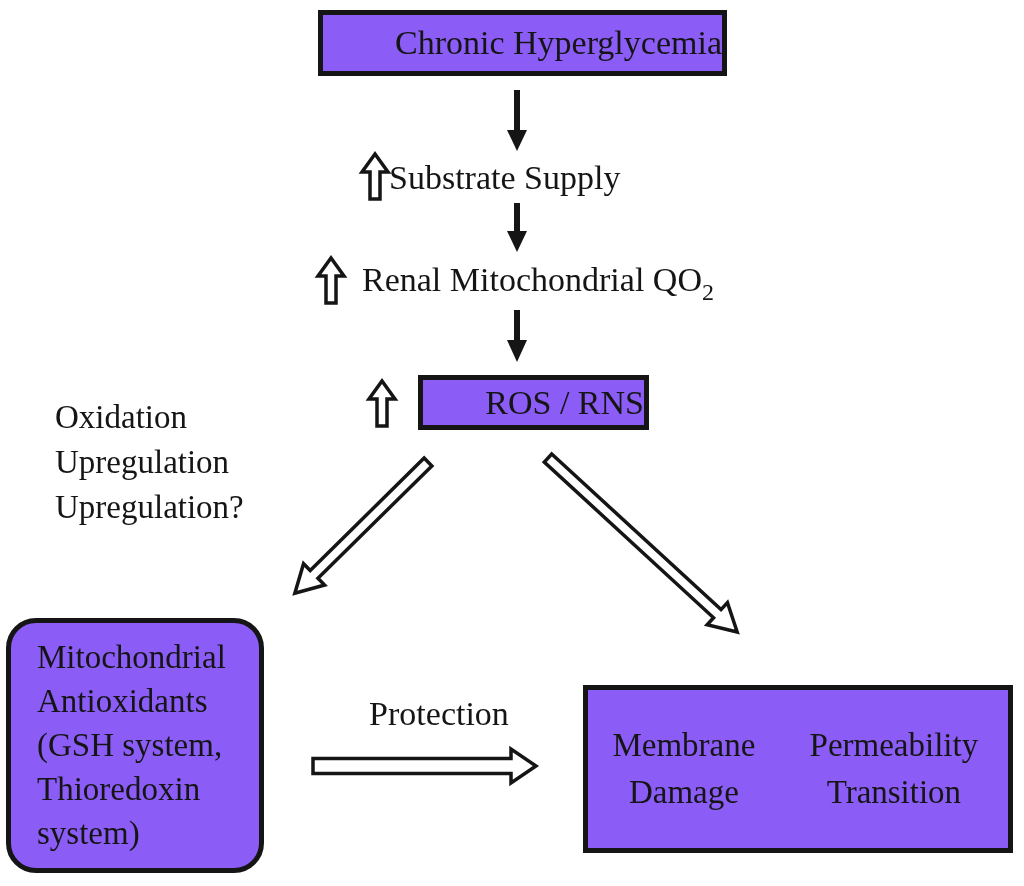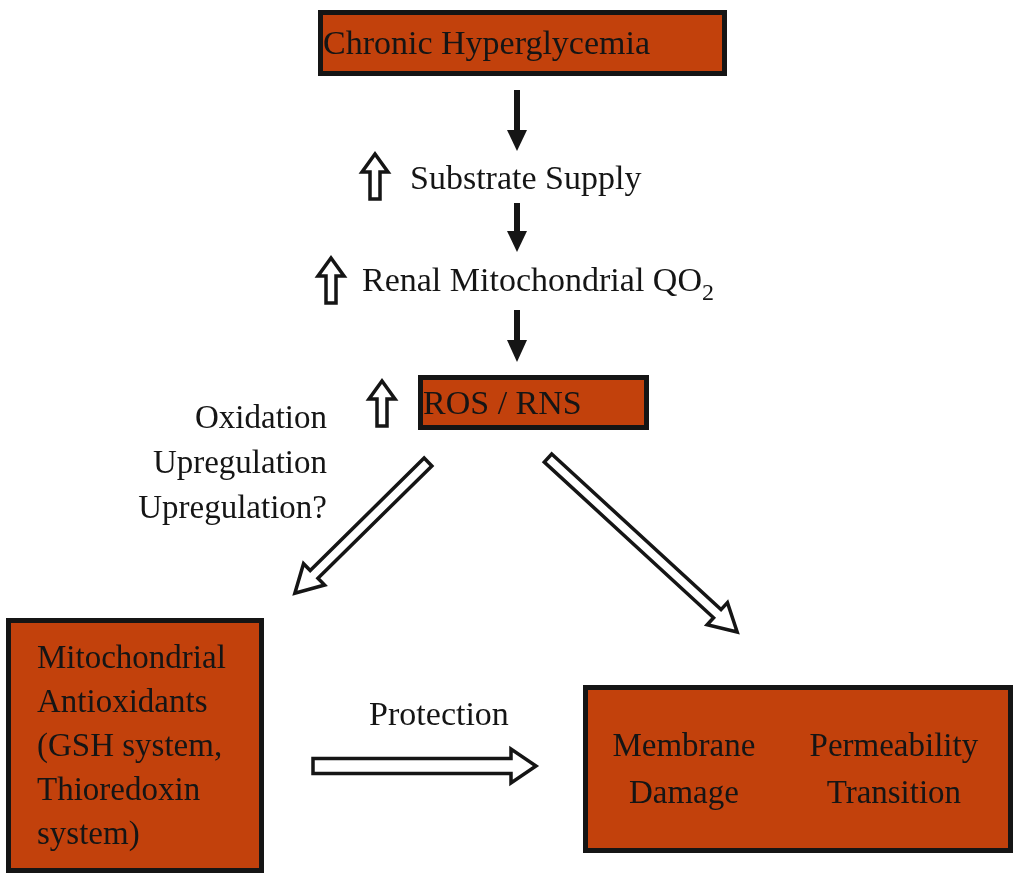--- a/index.html
+++ b/index.html
@@ -4,39 +4,39 @@
 <style>
   html,body{margin:0;padding:0;background:#ffffff;}
   .canvas{
     position:relative;width:1024px;height:886px;background:#ffffff;
     font-family:"Liberation Serif","DejaVu Serif",serif;color:#151515;
     overflow:hidden;
   }
   .overlay{position:absolute;left:0;top:0;width:1024px;height:886px;}
   .box{
     position:absolute;border:5px solid #151515;box-sizing:border-box;
-    background:#c2410c;display:flex;align-items:center;justify-content:flex-start;
+    background:#8b5cf6;display:flex;align-items:center;justify-content:flex-end;
   }
   .top-box{left:318px;top:10px;width:409px;height:66px;font-size:34px;}
   .ros-box{left:418px;top:375px;width:231px;height:55px;font-size:34px;}
   .antiox-box{
     left:6px;top:618px;width:258px;height:255px;
-    display:block;padding:12px 0 0 26px;font-size:33px;line-height:44px;
+    display:block;padding:12px 0 0 26px;font-size:33px;line-height:44px;border-radius:30px;
   }
   .damage-box{
     left:583px;top:685px;width:430px;height:168px;
     font-size:33px;line-height:47px;text-align:center;
   }
   .label{position:absolute;font-size:34px;white-space:nowrap;}
-  .substrate-label{left:410px;top:159px;}
+  .substrate-label{left:389px;top:159px;}
   .renal-label{left:362px;top:261px;}
   .renal-label .sub{font-size:24px;position:relative;top:9px;}
   .question-block{
     position:absolute;left:55px;top:395px;width:272px;
-    text-align:right;font-size:33px;line-height:45px;
+    text-align:left;font-size:33px;line-height:45px;
   }
   .protection-label{
     position:absolute;left:340px;top:695px;width:198px;
     text-align:center;font-size:34px;
   }
   .hollow{fill:#ffffff;stroke:#151515;stroke-width:3.5;stroke-linejoin:miter;}
   .solid-line{stroke:#151515;stroke-width:6;}
   .solid-head{fill:#151515;stroke:none;}
 </style>
 </head>

